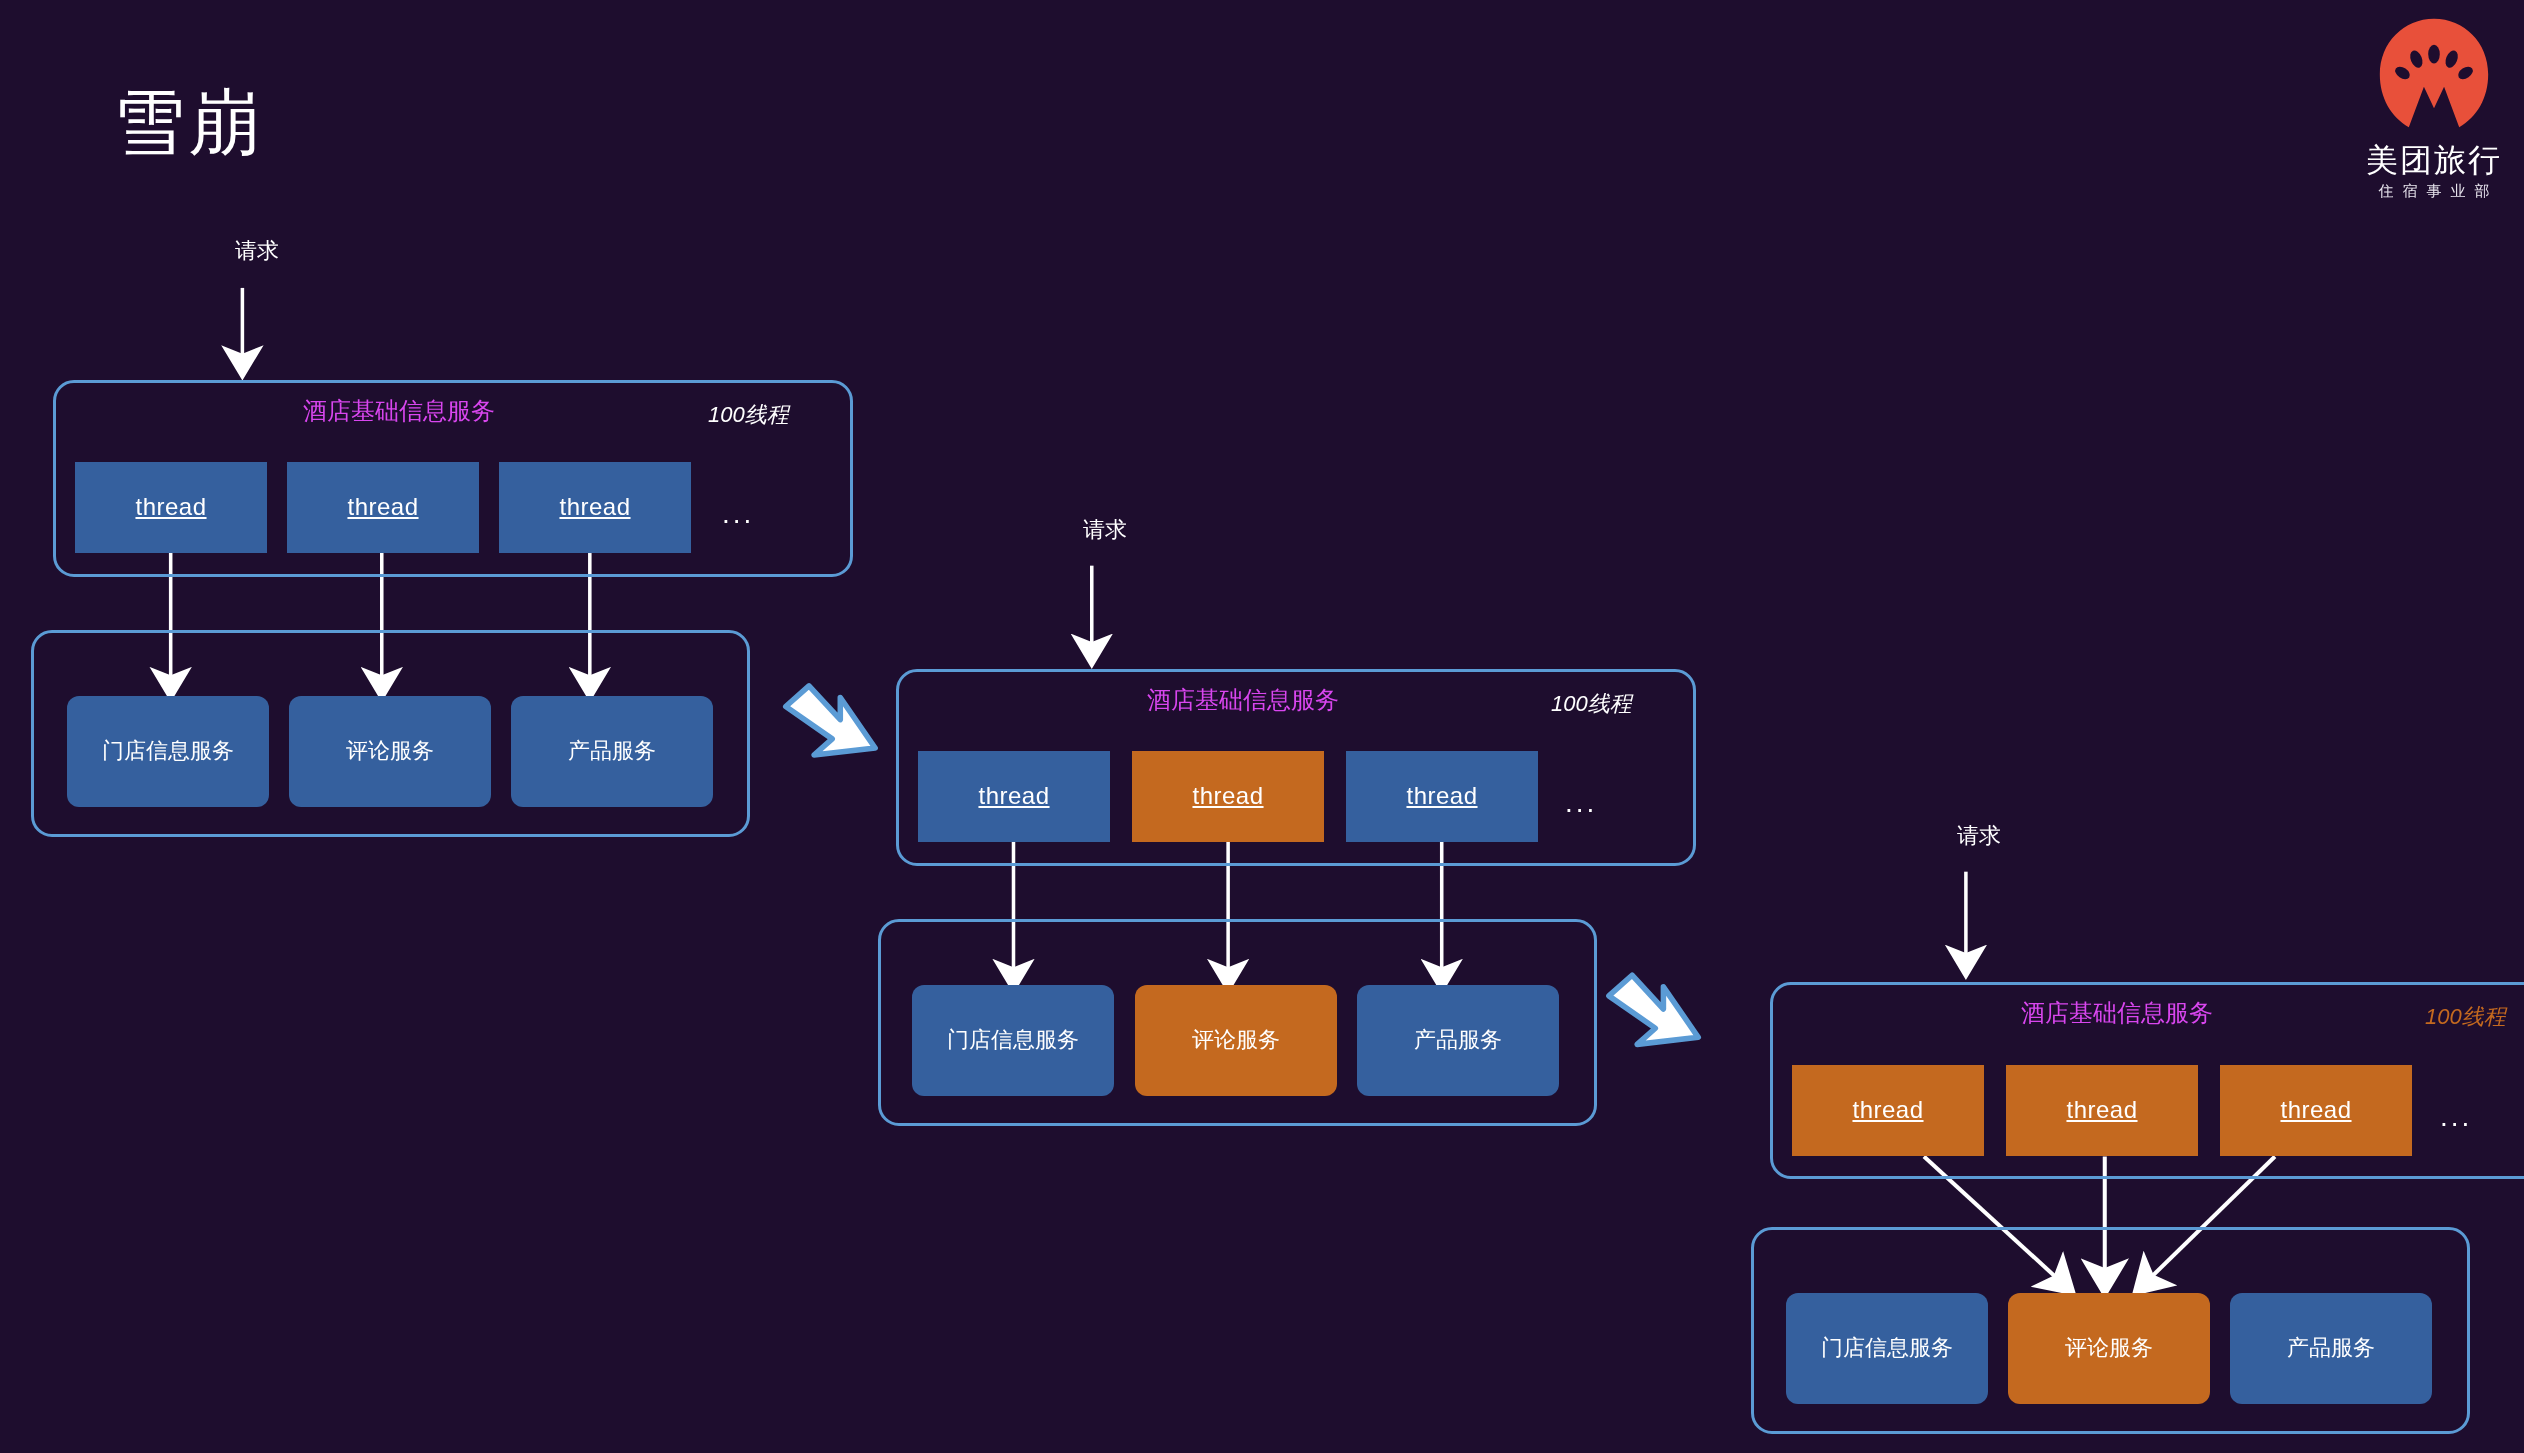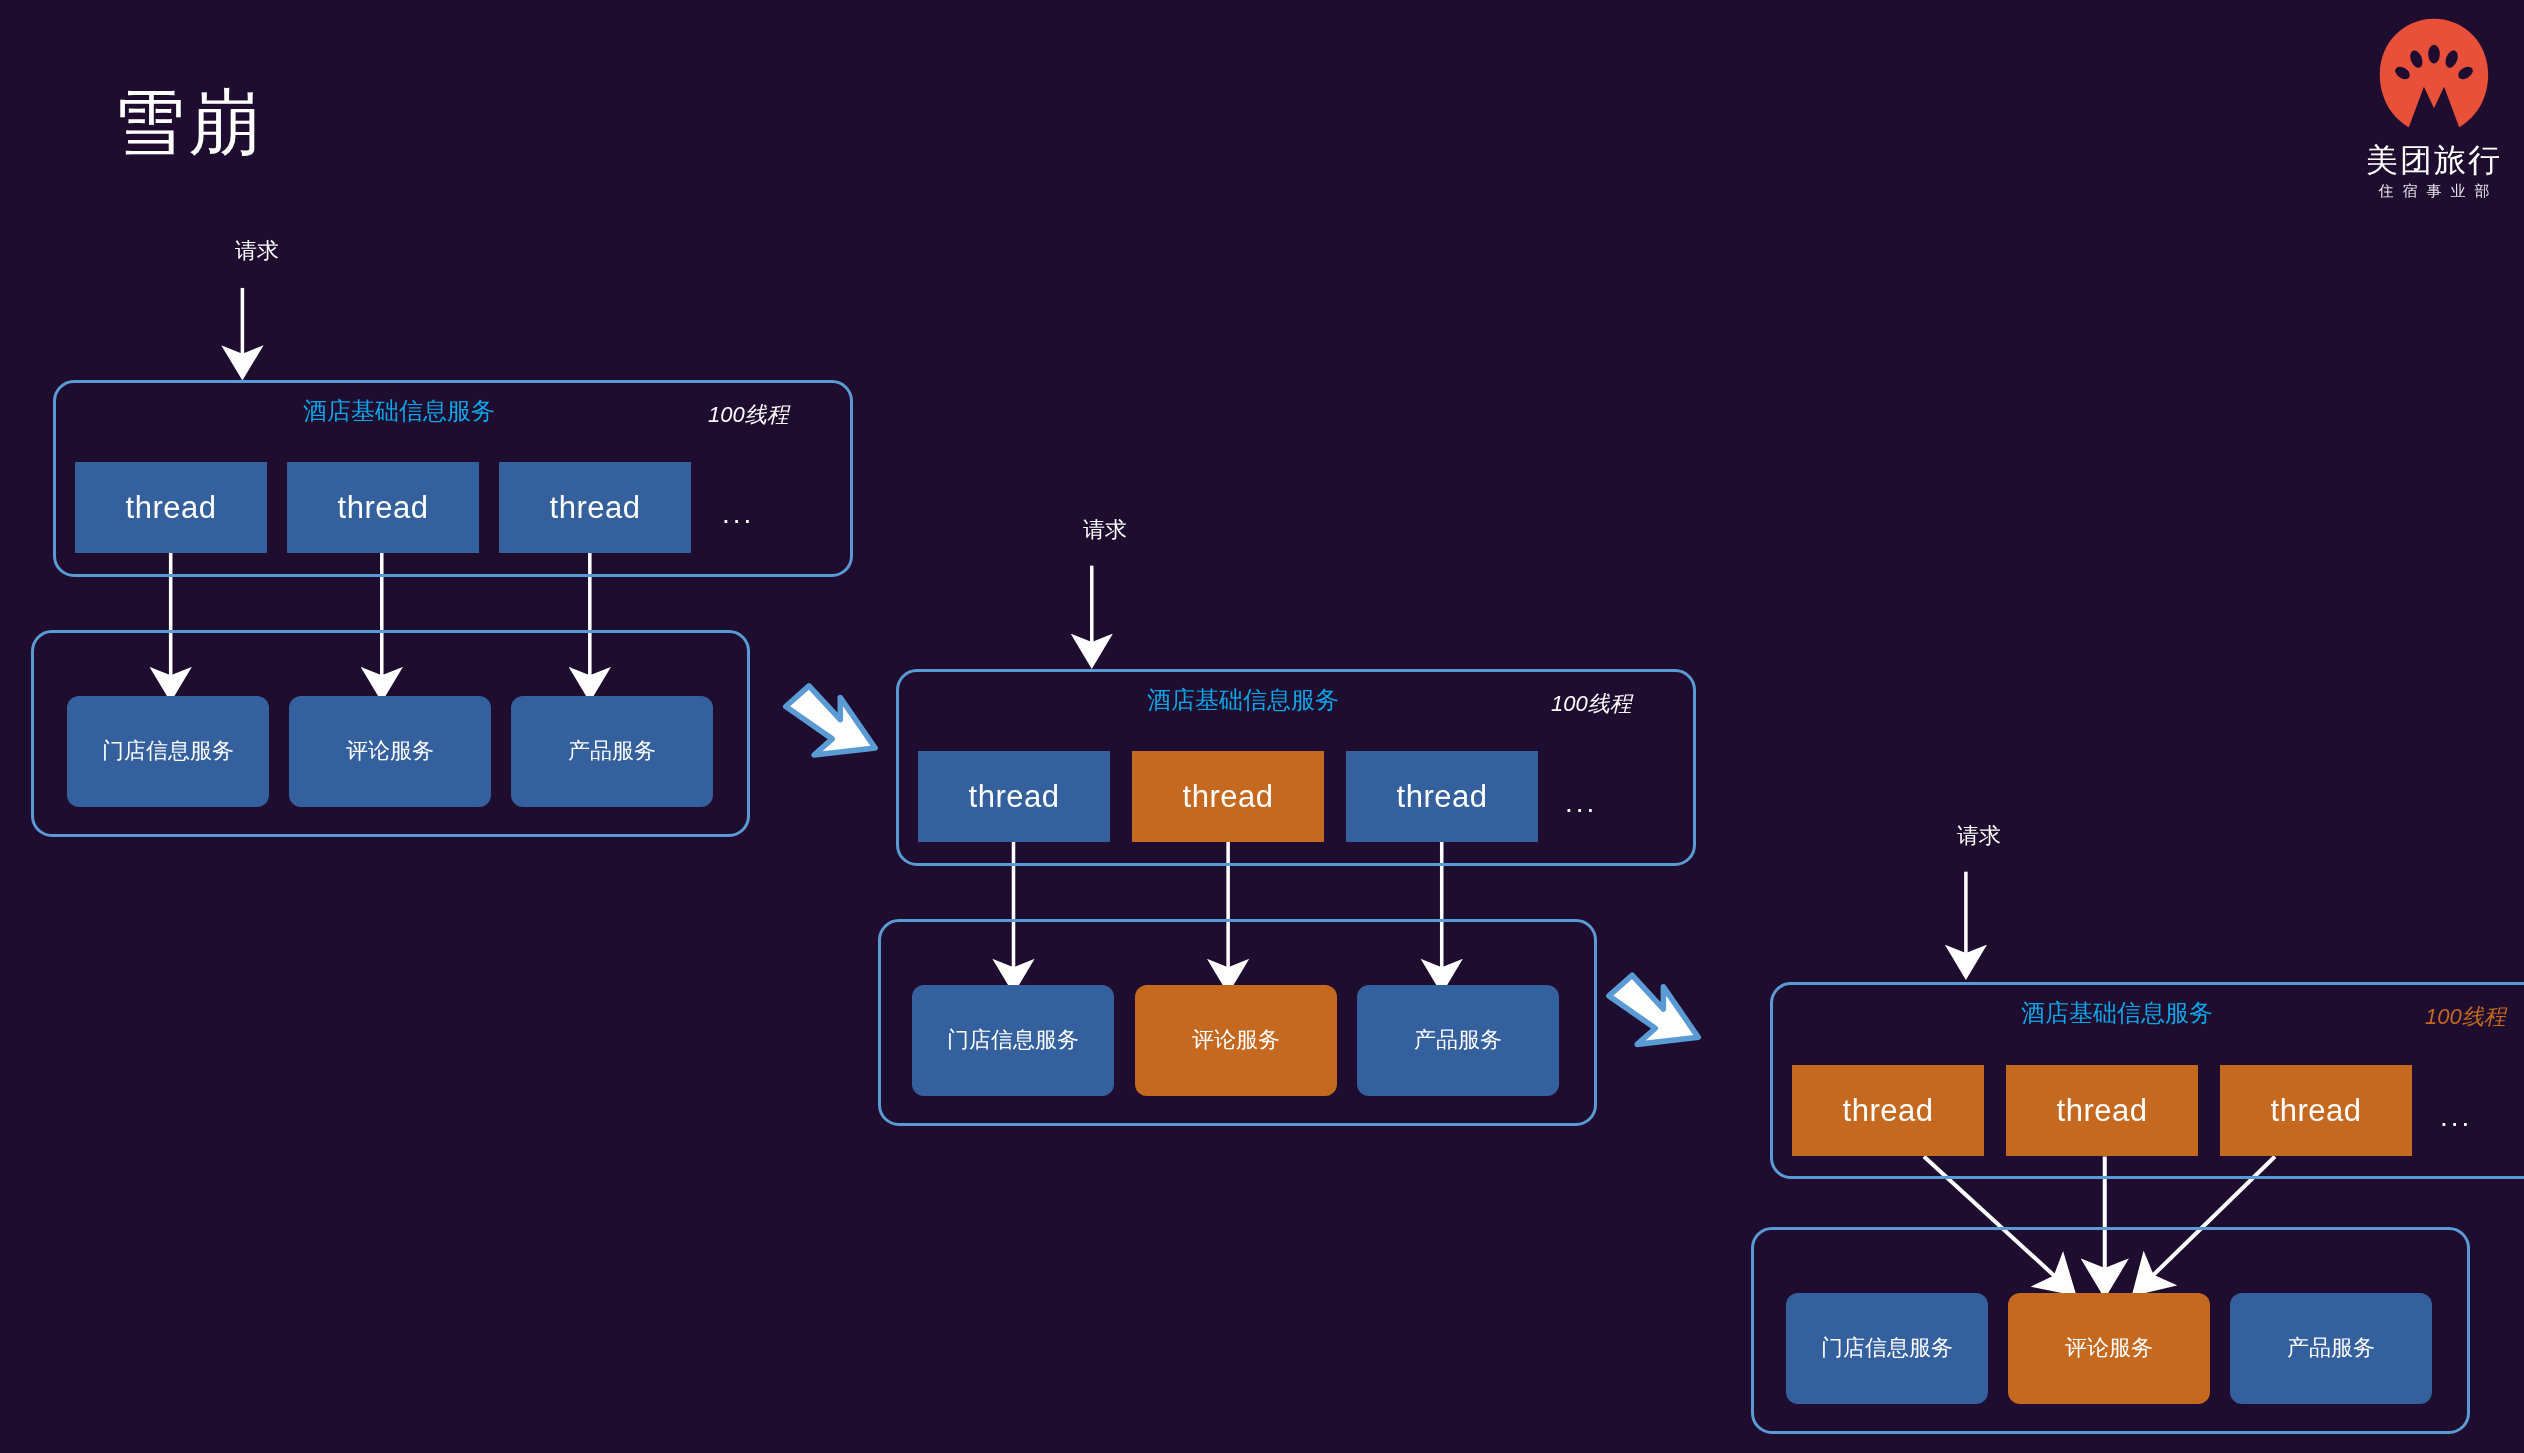--- a/index.html
+++ b/index.html
@@ -77,21 +77,21 @@
     position: absolute;
     border: 3px solid #5b9bd5;
     border-radius: 21px;
     box-sizing: border-box;
     background: transparent;
   }
 
   .frame-title {
     position: absolute;
     font-size: 24px;
-    color: #0ea5e9;
+    color: #d946ef;
     white-space: nowrap;
     line-height: 1;
   }
 
   .thread-count {
     position: absolute;
     font-size: 22px;
     color: #ffffff;
     white-space: nowrap;
     line-height: 1;
@@ -105,21 +105,21 @@
     display: flex;
     align-items: center;
     justify-content: center;
     color: #ffffff;
     text-align: center;
     line-height: 1.28;
   }
   .box.blue   { background: #35609e; }
   .box.orange { background: #c4691f; }
 
-  .box.thread  { font-size: 31px; letter-spacing: 0.5px; }
+  .box.thread  { font-size: 24px; letter-spacing: 0.5px; text-decoration: underline; }
   .box.service { font-size: 22px; border-radius: 12px; }
 
   .ellipsis {
     position: absolute;
     font-size: 28px;
     color: #ffffff;
     letter-spacing: 3px;
     line-height: 1;
     white-space: nowrap;
   }

